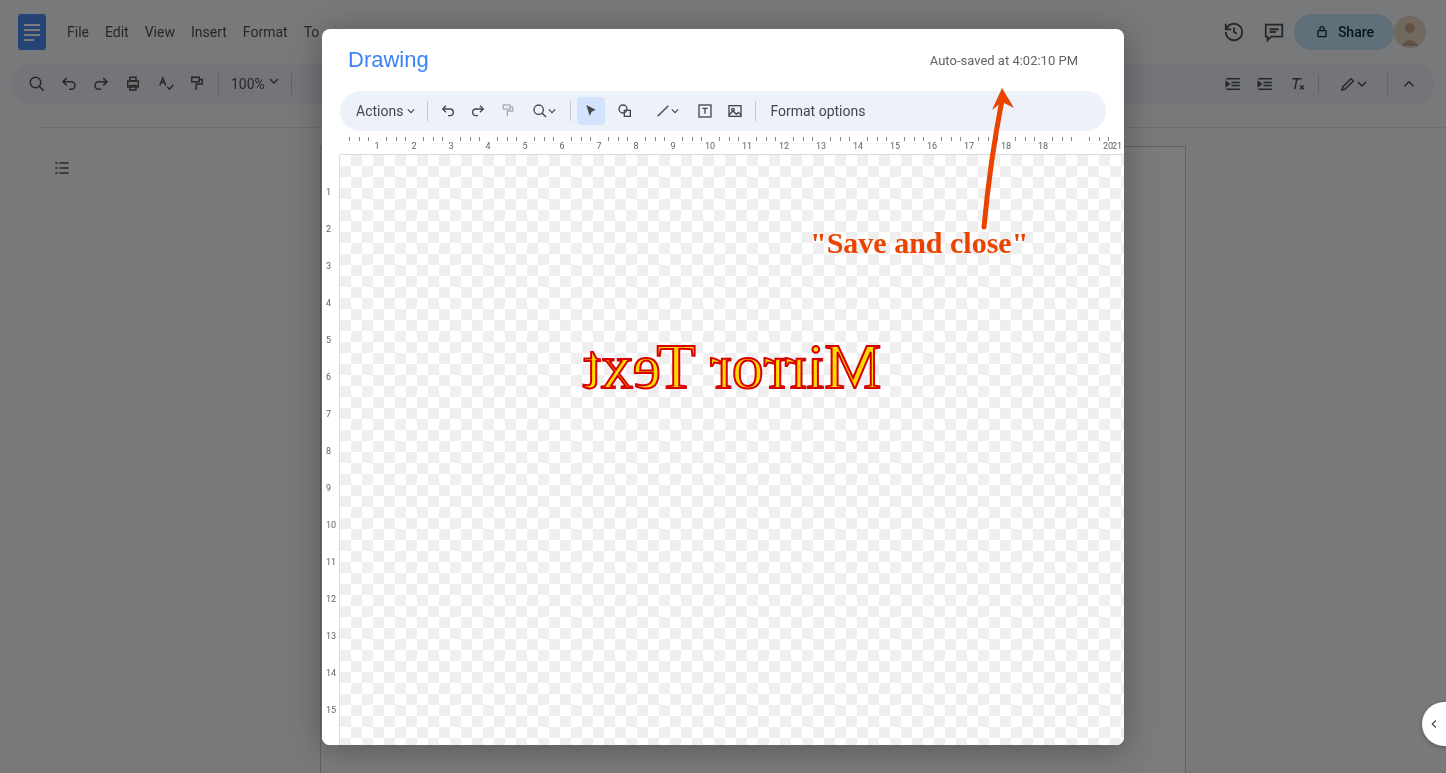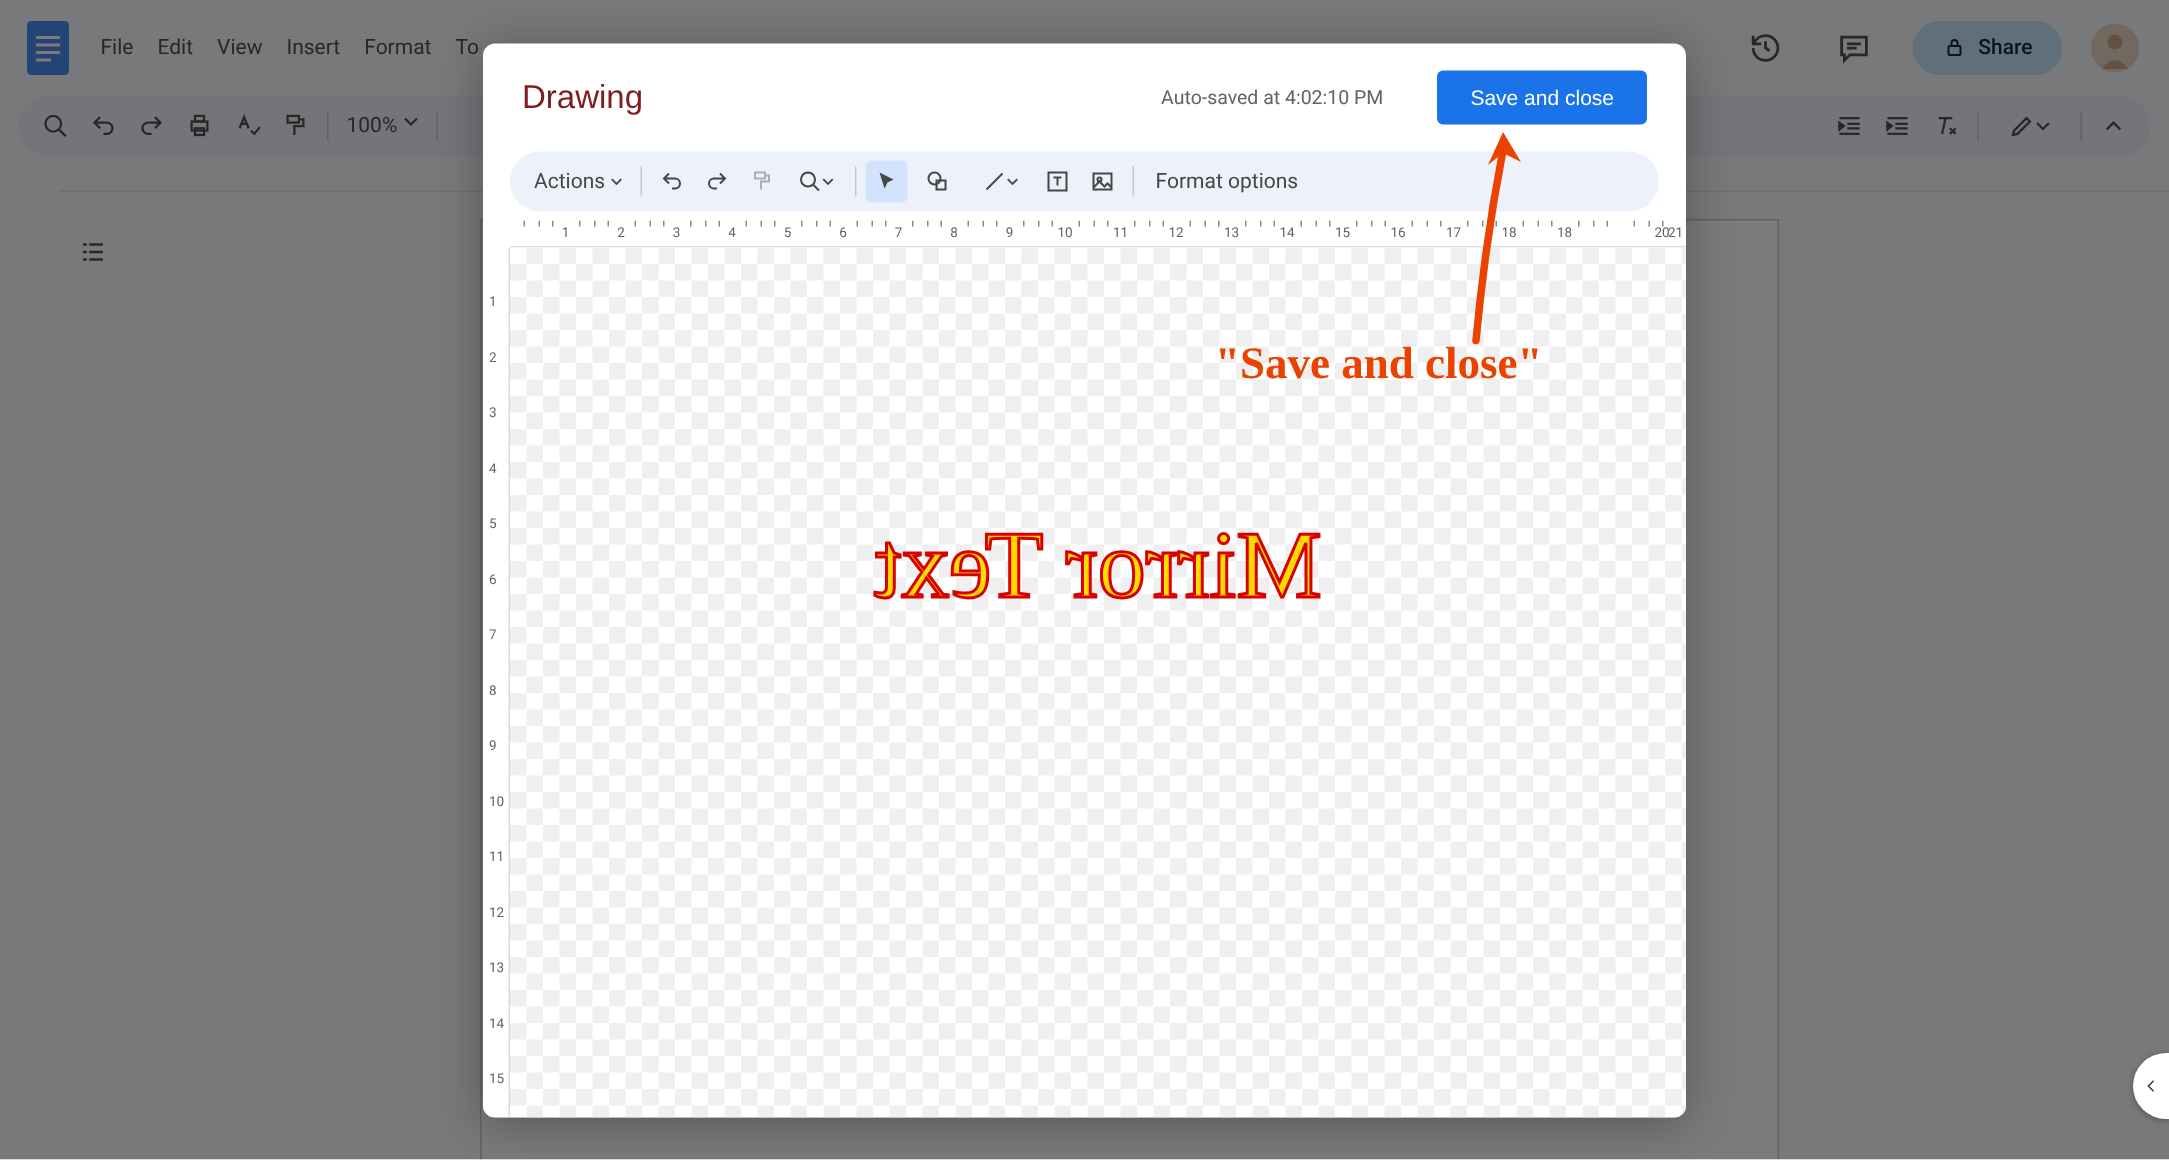--- a/index.html
+++ b/index.html
@@ -10,21 +10,21 @@
     
     
     .docs-header { height: 64px; display: flex; align-items: center; padding: 8px 12px; gap: 8px; }
     .docs-icon { width: 40px; height: 40px; display: flex; align-items: center; justify-content: center; }
     .docs-title-area { flex: 1; }
     .docs-title-row { display: flex; align-items: center; gap: 10px; height: 28px; }
     .docs-title { font-size: 18px; color: #444746; padding: 2px 6px; }
     .star-btn, .move-btn, .cloud-btn { width: 24px; height: 24px; display: flex; align-items: center; justify-content: center; color: #444746; }
     .menu-row { display: flex; gap: 2px; margin-top: 0px; }
     .menu-item { font-size: 14px; color: #444746; padding: 4px 7px; border-radius: 4px; }
-    .header-right { display: flex; align-items: center; gap: 19px; padding-right: 8px; justify-content: space-between; }
+    .header-right { display: flex; align-items: center; gap: 0; padding-right: 8px; justify-content: space-between; }
     .ico-btn { width: 40px; height: 40px; display: flex; align-items: center; justify-content: center; color: #444746; border-radius: 50%; }
     .share-btn { display: flex; align-items: center; gap: 8px; background: #c2e7ff; border-radius: 40px; padding: 10px 20px; font-size: 14px; color: #001d35; font-weight: 500; }
     .avatar { width: 32px; height: 32px; border-radius: 50%; background: #d5c4b3; display: flex; align-items: center; justify-content: center; overflow: hidden; }
     
     
     .docs-toolbar { height: 40px; background: #edf2fa; border-radius: 24px; margin: 0 12px 8px 12px; display: flex; align-items: center; padding: 0 10px; gap: 2px; }
     .tb-btn { width: 30px; height: 30px; display: flex; align-items: center; justify-content: center; color: #444746; border-radius: 4px; }
     .tb-sep { width: 1px; height: 20px; background: #c7c7c7; margin: 0 4px; }
     .zoom { font-size: 14px; color: #444746; padding: 0 6px; display: flex; align-items: flex-start; gap: 4px; }
     .tb-spacer { flex: 1; }
@@ -36,21 +36,21 @@
     .docs-page-area { flex: 1; background: #f9fbfd; position: relative; overflow: hidden; }
     .docs-page { position: absolute; left: 280px; top: 18px; width: 866px; height: 1100px; background: #fff; border: 1px solid #c7c7c7; }
     .outline-btn { position: absolute; left: 44px; top: 150px; width: 36px; height: 36px; border-radius: 50%; display: flex; align-items: center; justify-content: center; color: #444746; }
     
     
     .dim { position: absolute; inset: 0; background: rgba(14,14,14,0.55); }
     
     
     .drawing-dialog { position: absolute; left: 322px; top: 29px; width: 802px; height: 716px; background: #fff; border-radius: 8px; box-shadow: 0 4px 32px rgba(0,0,0,0.3); display: flex; flex-direction: column; overflow: hidden; }
     .dlg-header { display: flex; align-items: center; padding: 18px 26px 12px 26px; gap: 16px; }
-    .dlg-title { font-size: 22px; color: #7f1d1d; font-family: "Google Sans", sans-serif; }
+    .dlg-title { font-size: 22px; color: #3b82f6; font-family: "Google Sans", sans-serif; }
     .dlg-saved { font-size: 13px; color: #5f6368; margin-left: auto; padding-right: 20px; }
     .save-close { background: #1a73e8; color: #fff; border: none; border-radius: 4px; padding: 10px 22px; font-size: 14px; font-weight: 500; cursor: pointer; }
     
     .dlg-toolbar { height: 40px; background: #edf2fa; border-radius: 40px; margin: 6px 18px; display: flex; align-items: center; padding: 0 10px; gap: 2px; }
     .actions-btn { font-size: 14px; color: #444746; display: flex; align-items: center; gap: 4px; padding: 4px 6px; }
     .dt-btn { width: 28px; height: 28px; display: flex; align-items: center; justify-content: center; color: #444746; border-radius: 4px; }
     .dt-btn.sel { background: #d3e3fd; }
     .dt-sep { width: 1px; height: 20px; background: #c7c7c7; margin: 0 4px; }
     .fmt-opt { font-size: 14px; color: #444746; padding: 0 8px; }
     
@@ -225,21 +225,20 @@
       </svg>
   </div>
 </div>
 
 <div class="dim"></div>
 
 <div class="drawing-dialog">
   <div class="dlg-header">
     <span class="dlg-title">Drawing</span>
     <span class="dlg-saved">Auto-saved at 4:02:10 PM</span>
-    <button class="save-close">Save and close</button>
   </div>
 
   <div class="dlg-toolbar">
     <span class="actions-btn">
         <span>Actions</span> 
         <svg width="8" height="8" viewBox="0 0 10 10">
           <path d="M1 3l4 4 4-4" fill="none" stroke="#444746" stroke-width="1.5"></path>
         </svg>
       </span>
     <span class="dt-sep"></span>

